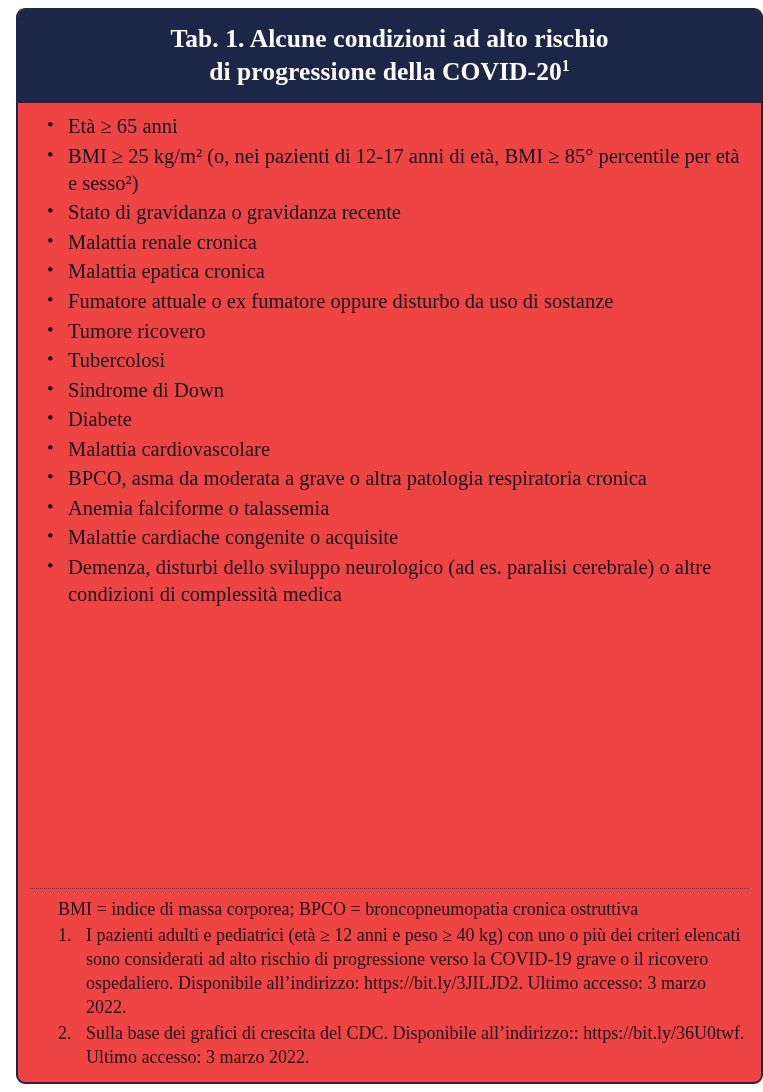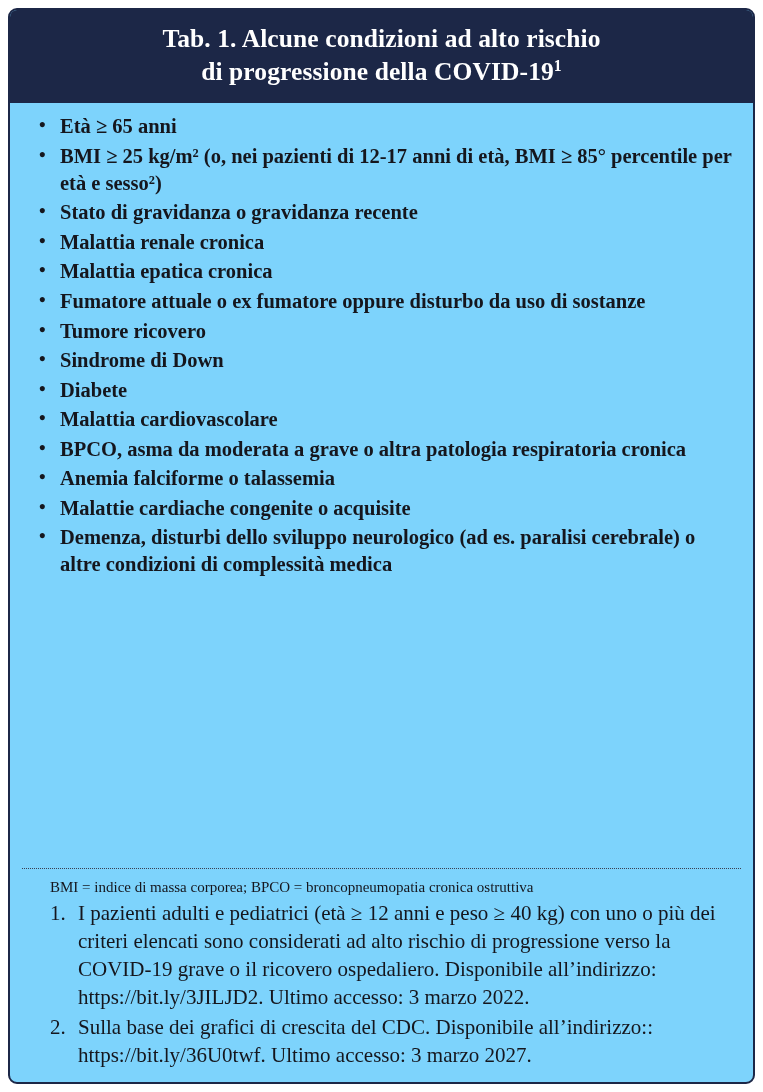--- a/index.html
+++ b/index.html
@@ -9,28 +9,28 @@
   }
   body {
     width: 763px;
     height: 1092px;
     font-family: "Liberation Serif", serif;
     color: #15161d;
     overflow: hidden;
   }
   .table-figure {
     position: absolute;
-    left: 8px;
+    left: 16px;
     top: 8px;
     width: 747px;
     height: 1076px;
     box-sizing: border-box;
     border: 2px solid #1c2747;
     border-radius: 9px;
-    background: #7dd3fc;
+    background: #ef4444;
     overflow: hidden;
     display: flex;
     flex-direction: column;
   }
   .table-header {
     background: #1c2747;
     color: #ffffff;
     text-align: center;
     padding: 13px 20px 15px 20px;
     font-size: 25.5px;
@@ -54,93 +54,93 @@
     list-style: none;
     margin: 0;
     padding: 0;
   }
   ul.conditions li {
     position: relative;
     padding-left: 34px;
     font-size: 20.5px;
     line-height: 1.32;
     margin-bottom: 2.5px;
-    font-weight: bold;
   }
   ul.conditions li::before {
     content: "\2022";
     position: absolute;
     left: 13px;
     top: -1px;
     font-size: 19px;
     line-height: 1.42;
   }
   .footnotes {
     border-top: 1.5px dotted #3a3f52;
     margin: 6px 12px 0 12px;
     padding: 9px 4px 10px 4px;
   }
   .abbrev {
-    font-size: 15px;
+    font-size: 18px;
     line-height: 1.3;
     padding-left: 24px;
     margin-bottom: 3px;
   }
   ol.notes {
     list-style: none;
     margin: 0;
     padding: 0;
     counter-reset: note;
   }
   ol.notes li {
     position: relative;
     counter-increment: note;
     padding-left: 52px;
-    font-size: 21px;
+    font-size: 18px;
     line-height: 1.33;
     margin-bottom: 2px;
     text-align: left;
   }
   ol.notes li::before {
     content: counter(note) ".";
     position: absolute;
     left: 24px;
     top: 0;
   }
 </style>
 </head>
 <body>
 
 <div class="table-figure">
 
   <div class="table-header">
     <span class="line">Tab. 1. Alcune condizioni ad alto rischio</span>
-    <span class="line"><span>di progressione della COVID-19</span><sup>1</sup></span>
+    <span class="line"><span>di progressione della COVID-20</span><sup>1</sup></span>
   </div>
 
   <div class="table-body">
     <ul class="conditions">
       <li>Età ≥ 65 anni</li>
       <li>BMI ≥ 25 kg/m² (o, nei pazienti di 12-17 anni di età, BMI ≥ 85° percentile per età e sesso²)</li>
       <li>Stato di gravidanza o gravidanza recente</li>
       <li>Malattia renale cronica</li>
       <li>Malattia epatica cronica</li>
       <li>Fumatore attuale o ex fumatore oppure disturbo da uso di sostanze</li>
       <li>Tumore ricovero</li>
+      <li>Tubercolosi</li>
       <li>Sindrome di Down</li>
       <li>Diabete</li>
       <li>Malattia cardiovascolare</li>
       <li>BPCO, asma da moderata a grave o altra patologia respiratoria cronica</li>
       <li>Anemia falciforme o talassemia</li>
       <li>Malattie cardiache congenite o acquisite</li>
       <li>Demenza, disturbi dello sviluppo neurologico (ad es. paralisi cerebrale) o altre condizioni di complessità medica</li>
     </ul>
   </div>
 
   <div class="footnotes">
     <div class="abbrev">BMI = indice di massa corporea; BPCO = broncopneumopatia cronica ostruttiva</div>
     <ol class="notes">
       <li>I pazienti adulti e pediatrici (età ≥ 12 anni e peso ≥ 40 kg) con uno o più dei criteri elencati sono considerati ad alto rischio di progressione verso la COVID-19 grave o il ricovero ospedaliero. Disponibile all’indirizzo: https://bit.ly/3JILJD2. Ultimo accesso: 3 marzo 2022.</li>
-      <li>Sulla base dei grafici di crescita del CDC. Disponibile all’indirizzo:: https://bit.ly/36U0twf. Ultimo accesso: 3 marzo 2027.</li>
+      <li>Sulla base dei grafici di crescita del CDC. Disponibile all’indirizzo:: https://bit.ly/36U0twf. Ultimo accesso: 3 marzo 2022.</li>
     </ol>
   </div>
 
 </div>
 
 </body></html>

